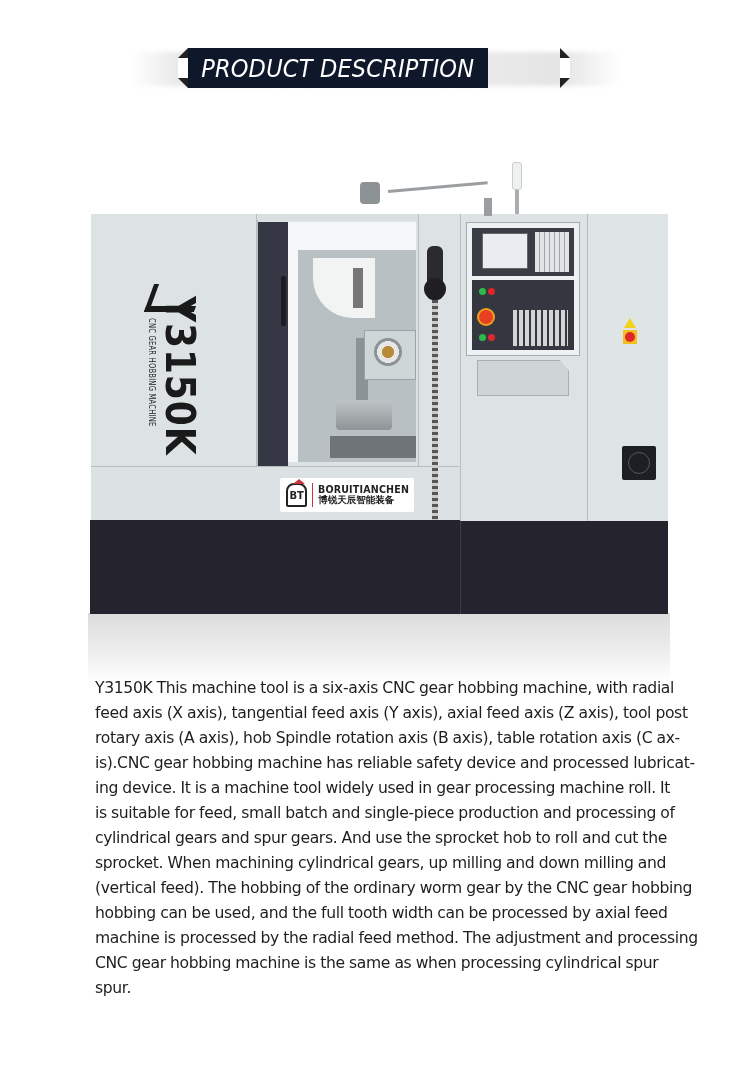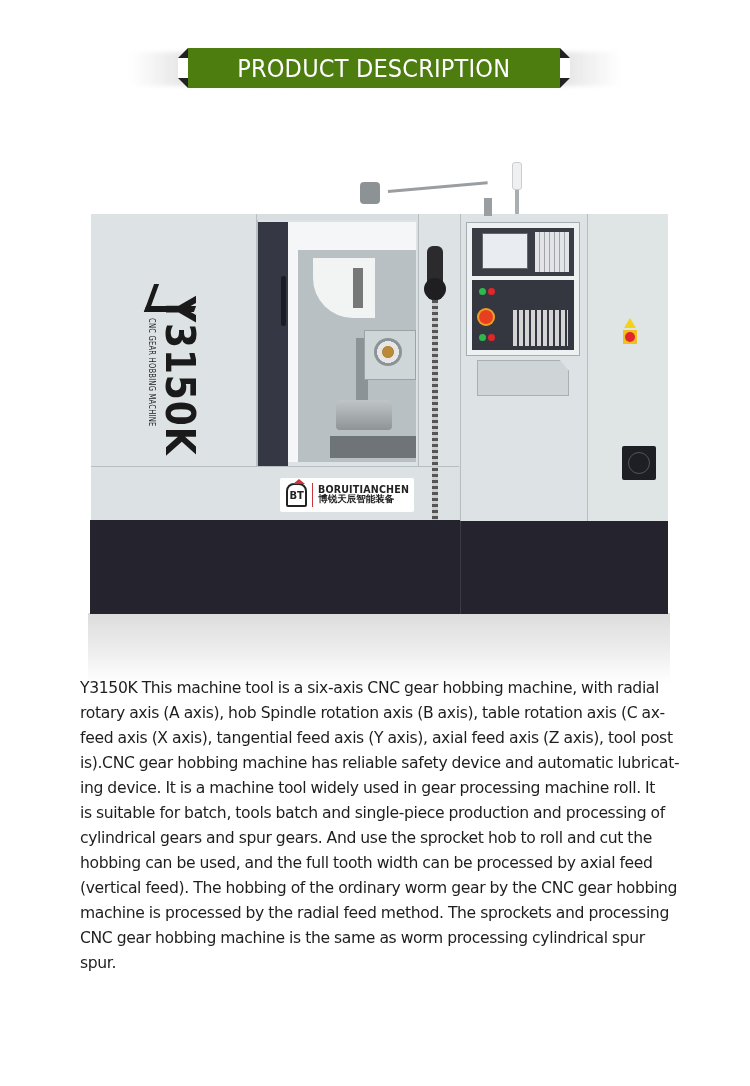--- a/index.html
+++ b/index.html
@@ -4,22 +4,22 @@
 <style>
   * { box-sizing: border-box; margin: 0; padding: 0; }
   html, body { width: 750px; height: 1086px; background: #ffffff; overflow: hidden; }
   body { position: relative; font-family: "Liberation Sans", "DejaVu Sans", sans-serif; color: #222; }
 
   
   .banner-wrap { position: absolute; left: 130px; top: 40px; width: 490px; height: 56px; }
   .banner-shadow { position: absolute; left: 0; right: 0; top: 12px; height: 34px;
     background: linear-gradient(90deg, rgba(255,255,255,0) 0%, rgba(225,225,225,0.9) 12%, rgba(235,235,235,0.6) 50%, rgba(225,225,225,0.9) 88%, rgba(255,255,255,0) 100%);
     filter: blur(2px); }
-  .banner { position: absolute; left: 58px; top: 8px; width: 372px; height: 40px; background: #4d7c0f;
-    display: flex; align-items: center; justify-content: center; }
+  .banner { position: absolute; left: 58px; top: 8px; width: 300px; height: 40px; background: #0f172a;
+    display: flex; align-items: center; justify-content: center; font-style: italic; }
   .banner-title { color: #ffffff; font-size: 25px; letter-spacing: 0.2px; font-family: "DejaVu Sans", sans-serif; transform: scaleX(0.9); white-space: nowrap; }
   .notch { position: absolute; width: 0; height: 0; }
   .notch.tl { left: 48px; top: 8px; border-left: 10px solid transparent; border-bottom: 10px solid #222; }
   .notch.bl { left: 48px; top: 38px; border-left: 10px solid transparent; border-top: 10px solid #222; }
   .notch.tr { left: 430px; top: 8px; border-right: 10px solid transparent; border-bottom: 10px solid #222; }
   .notch.br { left: 430px; top: 38px; border-right: 10px solid transparent; border-top: 10px solid #222; }
   .tab-l { position: absolute; left: 48px; top: 18px; width: 10px; height: 20px; background: #fff; }
   .tab-r { position: absolute; left: 430px; top: 18px; width: 10px; height: 20px; background: #fff; }
 
   
@@ -74,26 +74,26 @@
   .model-number { position: absolute; left: 60px; top: 10px; font-size: 40px; letter-spacing: 1px; transform: rotate(90deg) scaleX(0.9); transform-origin: left top; white-space: nowrap; font-weight: bold; font-family: "DejaVu Sans", sans-serif; color: #1a1a1a; }
   .model-subtitle { position: absolute; left: 14px; top: 32px; font-size: 9px; transform: rotate(90deg) scaleX(0.75); transform-origin: left top; white-space: nowrap; font-family: "DejaVu Sans", sans-serif; color: #1a1a1a; letter-spacing: 0.3px; }
   .model-slash { position: absolute; left: 6px; top: -2px; width: 50px; height: 28px; border-bottom: 6px solid #1a1a1a; border-left: 5px solid #1a1a1a; transform: skewX(-20deg); }
 
   .brand-badge { position: absolute; left: 192px; top: 320px; width: 134px; height: 34px; background: #ffffff; border-radius: 2px; display: flex; align-items: center; padding-left: 6px; }
   .brand-mark { width: 22px; height: 24px; border: 2px solid #222; border-radius: 8px 8px 2px 2px; position: relative; display: flex; align-items: center; justify-content: center; font-size: 10px; font-weight: bold; color: #222; font-family: "DejaVu Sans", sans-serif; }
   .brand-mark::before { content: ""; position: absolute; top: -6px; left: 5px; border-left: 6px solid transparent; border-right: 6px solid transparent; border-bottom: 5px solid #c7363b; }
   .brand-divider { width: 1px; height: 24px; background: #c7363b; margin: 0 5px; }
   .brand-text { display: flex; flex-direction: column; line-height: 1.05; }
   .brand-en { font-size: 10px; font-weight: bold; color: #222; font-family: "DejaVu Sans", sans-serif; letter-spacing: 0.2px; transform: scaleX(0.95); transform-origin: left; }
-  .brand-cn { font-size: 9.5px; font-weight: bold; color: #222; font-family: Liberation Mono, monospace; }
+  .brand-cn { font-size: 9.5px; font-weight: bold; color: #222; font-family: Liberation Sans, sans-serif; }
 
   
   .description { position: absolute; left: 80px; top: 676px; width: 625px; font-family: "DejaVu Sans", sans-serif;
     font-size: 15.6px; line-height: 25px; color: #1e1e1e; letter-spacing: -0.35px; word-spacing: -0.3px; }
-  .desc-line { display: block; white-space: nowrap; }
+  .desc-line { display: block; white-space: nowrap; margin-left: 15px; }
 </style>
 </head>
 <body>
 
 <div class="banner-wrap">
   <div class="banner-shadow"></div>
   <div class="tab-l"></div>
   <div class="tab-r"></div>
   <div class="notch tl"></div>
   <div class="notch bl"></div>
@@ -170,24 +170,25 @@
     <div class="brand-divider"></div>
     <div class="brand-text">
       <span class="brand-en">BORUITIANCHEN</span>
       <span class="brand-cn">博锐天辰智能装备</span>
     </div>
   </div>
 </div>
 
 <div class="description">
   <span class="desc-line">Y3150K This machine tool is a six-axis CNC gear hobbing machine, with radial</span>
+  <span class="desc-line">feed axis (X axis), tangential feed axis (Y axis), axial feed axis (Z axis), tool post</span>
   <span class="desc-line">rotary axis (A axis), hob Spindle rotation axis (B axis), table rotation axis (C ax-</span>
-  <span class="desc-line">feed axis (X axis), tangential feed axis (Y axis), axial feed axis (Z axis), tool post</span>
-  <span class="desc-line">is).CNC gear hobbing machine has reliable safety device and automatic lubricat-</span>
+  <span class="desc-line">is).CNC gear hobbing machine has reliable safety device and processed lubricat-</span>
   <span class="desc-line">ing device. It is a machine tool widely used in gear processing machine roll. It</span>
-  <span class="desc-line">is suitable for batch, tools batch and single-piece production and processing of</span>
+  <span class="desc-line">is suitable for feed, small batch and single-piece production and processing of</span>
   <span class="desc-line">cylindrical gears and spur gears. And use the sprocket hob to roll and cut the</span>
+  <span class="desc-line">sprocket. When machining cylindrical gears, up milling and down milling and</span>
+  <span class="desc-line">(vertical feed). The hobbing of the ordinary worm gear by the CNC gear hobbing</span>
   <span class="desc-line">hobbing can be used, and the full tooth width can be processed by axial feed</span>
-  <span class="desc-line">(vertical feed). The hobbing of the ordinary worm gear by the CNC gear hobbing</span>
-  <span class="desc-line">machine is processed by the radial feed method. The sprockets and processing</span>
-  <span class="desc-line">CNC gear hobbing machine is the same as worm processing cylindrical spur</span>
+  <span class="desc-line">machine is processed by the radial feed method. The adjustment and processing</span>
+  <span class="desc-line">CNC gear hobbing machine is the same as when processing cylindrical spur</span>
   <span class="desc-line">spur.</span>
 </div>
 
 </body></html>

